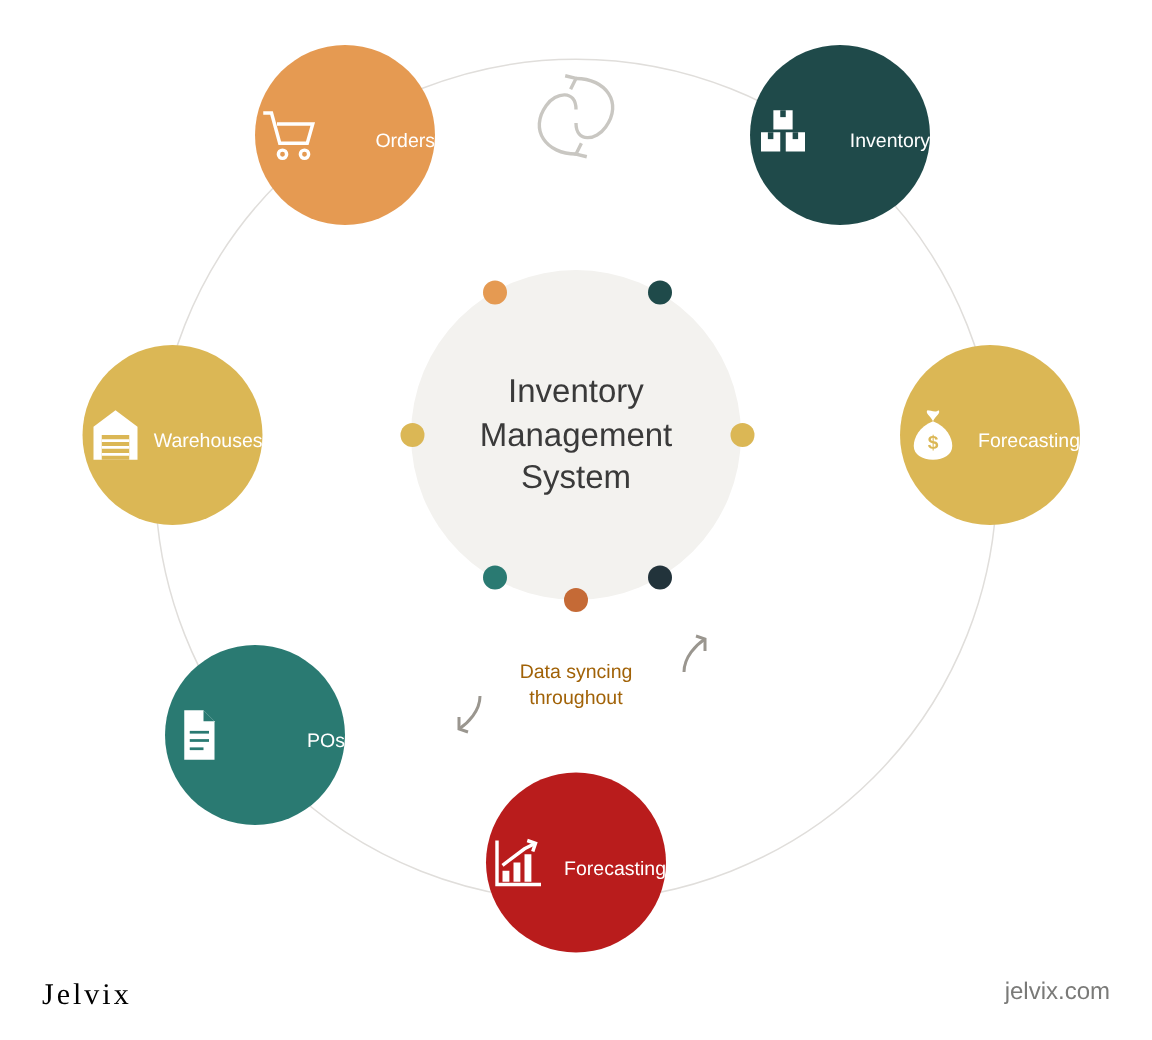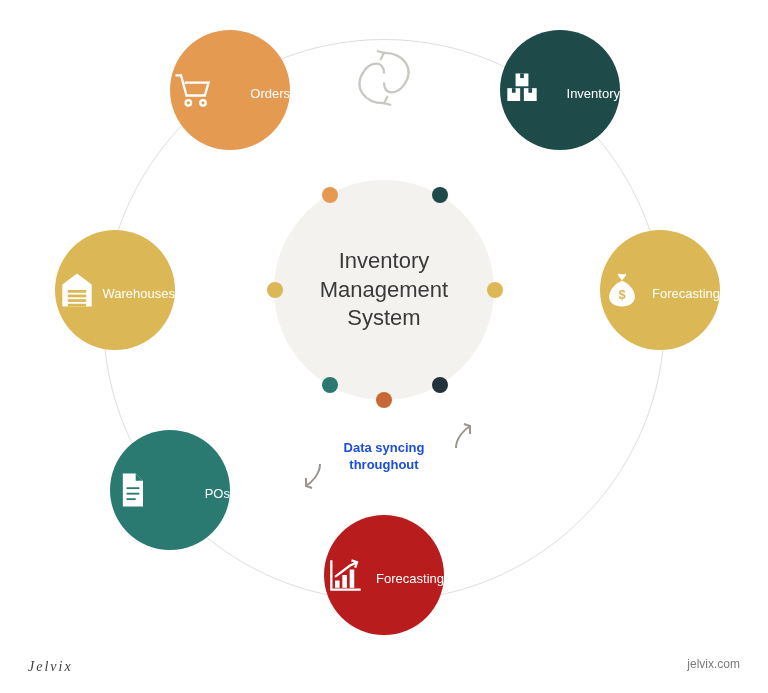--- a/index.html
+++ b/index.html
@@ -84,43 +84,42 @@
     transform: translate(-50%, -50%);
     color: #c9c7c2;
   }
   .sync-caption {
     position: absolute;
     left: 50%;
     top: 440px;
     transform: translateX(-50%);
     text-align: center;
     font-size: 13px;
-    color: #1d4ed8;
-    font-weight: 700;
+    color: #a16207;
+    font-weight: 400;
     line-height: 1.3;
   }
   .small-arrow {
     position: absolute;
     color: #9a968f;
   }
   .footer-left {
     position: absolute;
     left: 28px;
     bottom: 18px;
     font-family: Georgia, "Times New Roman", serif;
-    font-style: italic;
-    font-size: 14px;
-    color: #404040;
+    font-size: 20px;
+    color: #000000;
     letter-spacing: 2px;
   }
   .footer-right {
     position: absolute;
     right: 28px;
     bottom: 22px;
-    font-size: 12px;
+    font-size: 16px;
     color: #7a7a78;
   }
 </style>
 </head>
 <body>
 
 <div class="canvas">
 
   <div class="outer-ring"></div>
 

